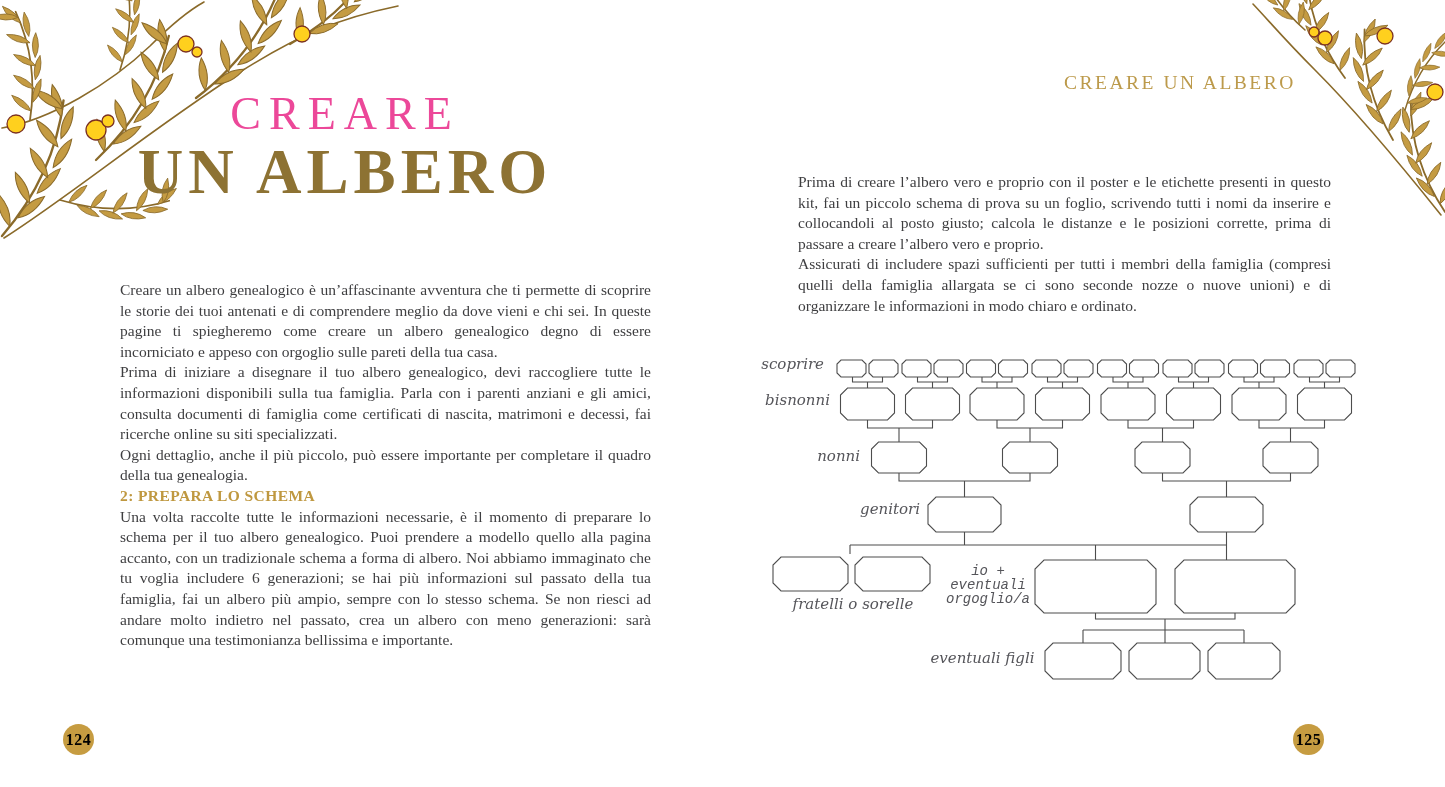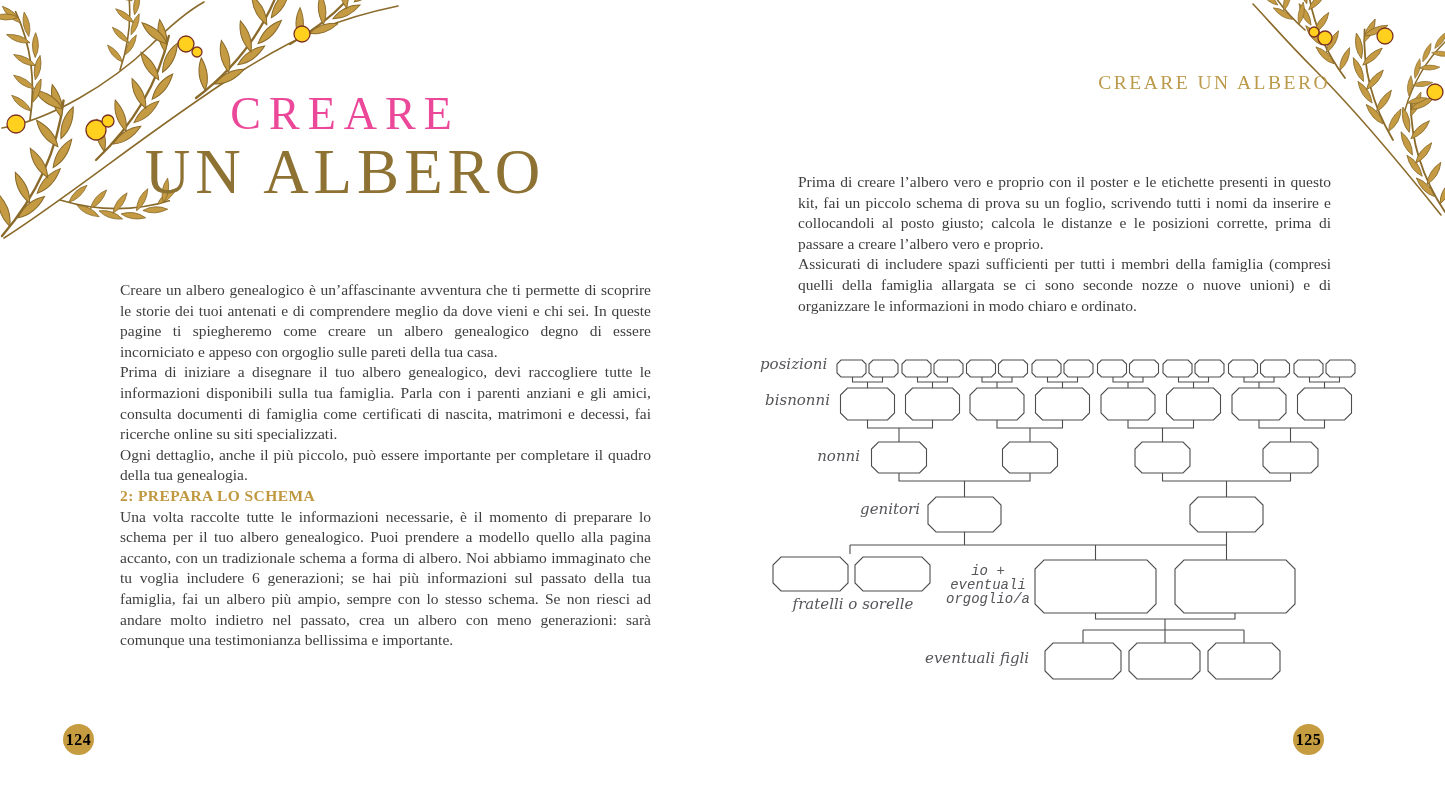--- a/index.html
+++ b/index.html
@@ -6,60 +6,60 @@
   body{
     width:1445px;height:787px;position:relative;overflow:hidden;
     background:#ffffff;
     font-family:"Liberation Serif",serif;
   }
   .abs{position:absolute;}
 
   
   .title{left:110px;top:70px;width:470px;text-align:center;line-height:1;}
   .title .l1{display:block;font-size:46px;letter-spacing:8px;color:#ec4899;font-weight:normal;}
-  .title .l2{display:block;font-size:63px;letter-spacing:5px;color:#8d7233;font-weight:normal;margin-top:4px;}
+  .title .l2{display:block;font-size:63px;letter-spacing:5px;color:#8d7233;font-weight:bold;margin-top:4px;}
 
   .col{font-size:15.5px;line-height:20.6px;color:#3e3e40;text-align:justify;}
   .col-left{left:120px;top:280px;width:531px;}
   .col-right{left:798px;top:172px;width:533px;}
   .col p{margin:0;}
   .h-gold{
     color:#bf9840;font-weight:bold;font-size:15.5px;line-height:20.6px;
     letter-spacing:.4px;margin:26px 0 0 0;text-align:left;
   }
 
   .badge{
     width:31px;height:31px;border-radius:50%;background:#c69c41;color:#000000;
     display:flex;align-items:center;justify-content:center;
     font-size:16px;letter-spacing:.5px;font-weight:bold;
   }
   .badge-left{left:63px;top:724px;}
   .badge-right{left:1293px;top:724px;}
 
   
   .page-header{
-    left:1030px;top:72px;width:300px;text-align:right;
+    left:1030px;top:72px;width:300px;text-align:center;
     font-size:19.5px;letter-spacing:2.5px;color:#bc9a4b;
   }
 
   
   .tree-wrap{left:760px;top:348px;width:615px;height:345px;}
   .tree-wrap svg{position:absolute;left:0;top:0;}
   .tl{
     position:absolute;font-style:italic;color:#55555a;
     font-family:"DejaVu Serif",serif;font-size:15px;line-height:16px;
   }
   .tl-trisavoli{left:0;top:8;width:64px;text-align:right;top:8px;}
   .tl-bisnonni{left:0;top:44px;width:70px;text-align:right;}
   .tl-nonni{left:0;top:100px;width:100px;text-align:right;}
   .tl-genitori{left:0;top:153px;width:160px;text-align:right;}
   .tl-fratelli{left:18px;top:248px;width:150px;text-align:center;}
   .tl-io{left:178px;top:216px;width:100px;text-align:center;font-size:14px;line-height:14px;font-family:Liberation Mono, monospace;}
   .tl-io span{display:block;}
-  .tl-figli{left:165px;top:302px;width:115px;text-align:left;}
+  .tl-figli{left:165px;top:302px;width:115px;text-align:center;}
 
   
   .deco-left{left:0;top:0;}
   .deco-right{left:1250px;top:0;}
   #lf{fill:#c49b42;stroke:#8a6a2a;stroke-width:.7;}
   .stem{stroke:#8a6a2a;stroke-width:1.6;fill:none;stroke-linecap:round;}
   .berry{fill:#ffd01e;stroke:#7b3122;stroke-width:1.3;}
 
   .tree-line{stroke:#4d4d4d;stroke-width:1.1;fill:none;}
   .tree-box{stroke:#4d4d4d;stroke-width:1.1;fill:#ffffff;}
@@ -193,21 +193,21 @@
         <path d="M438 149H495L503 157V176L495 184H438L430 176V157Z" class="tree-box"></path>
         <path d="M21 209H80L88 217V235L80 243H21L13 235V217Z" class="tree-box"></path>
         <path d="M103 209H162L170 217V235L162 243H103L95 235V217Z" class="tree-box"></path>
         <path d="M284 212H387L396 221V256L387 265H284L275 256V221Z" class="tree-box"></path>
         <path d="M424 212H526L535 221V256L526 265H424L415 256V221Z" class="tree-box"></path>
         <path d="M293 295H353L361 303V323L353 331H293L285 323V303Z" class="tree-box"></path>
         <path d="M377 295H432L440 303V323L432 331H377L369 323V303Z" class="tree-box"></path>
         <path d="M456 295H512L520 303V323L512 331H456L448 323V303Z" class="tree-box"></path>
       </g>
   </svg>
-  <div class="tl tl-trisavoli">posizioni</div>
+  <div class="tl tl-trisavoli">scoprire</div>
   <div class="tl tl-bisnonni">bisnonni</div>
   <div class="tl tl-nonni">nonni</div>
   <div class="tl tl-genitori">genitori</div>
   <div class="tl tl-fratelli">fratelli o sorelle</div>
   <div class="tl tl-io">
     <span>io +</span>
     <span>eventuali</span>
     <span>orgoglio/a</span>
   </div>
   <div class="tl tl-figli">eventuali figli</div>

